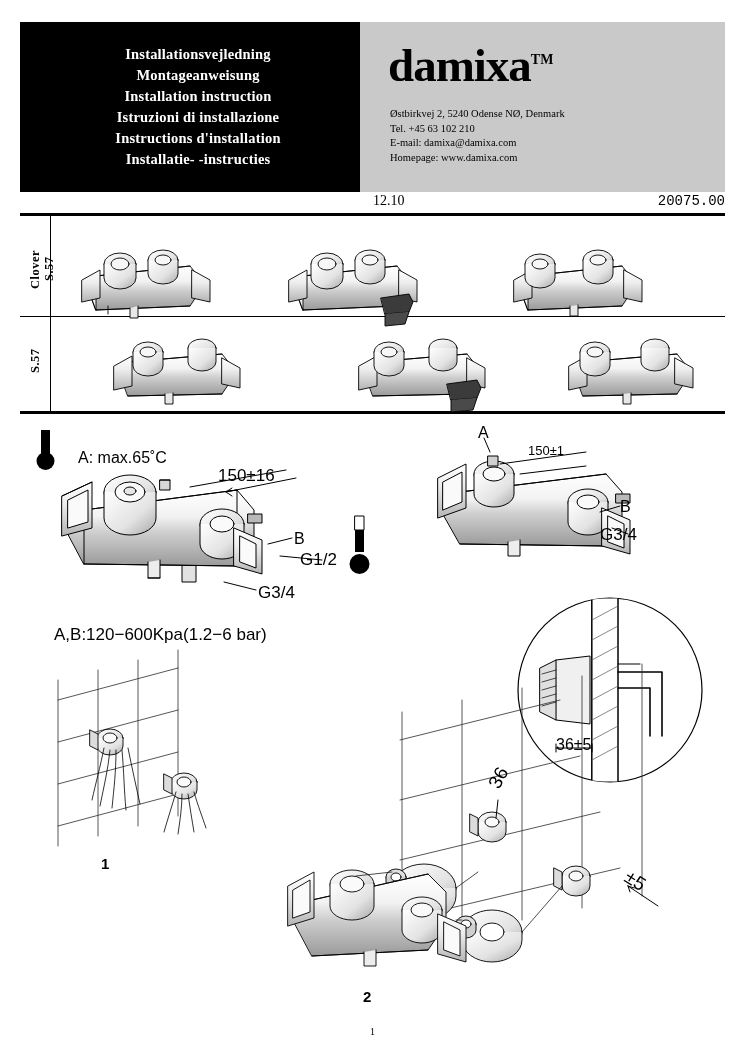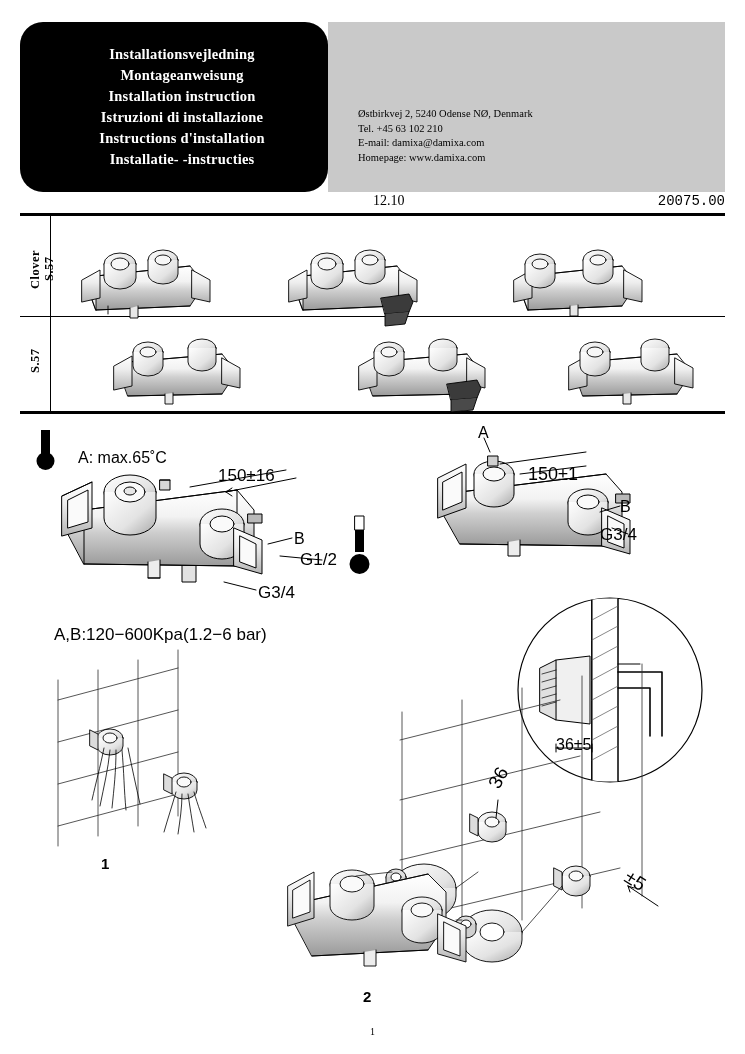--- a/index.html
+++ b/index.html
@@ -22,29 +22,28 @@
 
   
   .header {
     position: absolute;
     left: 20px; top: 22px;
     width: 705px;
     height: 170px;
     display: flex;
   }
   .header-left {
-    width: 308px;
+    width: 340px;
     background: #000000;
     color: #ffffff;
     padding: 8px 0 8px 16px;
     display: flex;
     flex-direction: column;
     align-items: center;
     justify-content: center;
-    border-radius: 23px;
   }
   .header-left .lang {
     font-weight: bold;
     font-size: 14.5px;
     line-height: 21px;
     text-align: center;
     letter-spacing: 0.2px;
   }
   .header-right {
     flex: 1;
@@ -135,20 +134,21 @@
   <div class="header">
     <div class="header-left">
       <div class="lang">Installationsvejledning</div>
       <div class="lang">Montageanweisung</div>
       <div class="lang">Installation instruction</div>
       <div class="lang">Istruzioni di installazione</div>
       <div class="lang">Instructions d'installation</div>
       <div class="lang">Installatie- -instructies</div>
     </div>
     <div class="header-right">
+      <div class="brand"><span>damixa</span><span class="tm">TM</span></div>
       <div class="addr">
         <div>Østbirkvej 2, 5240 Odense NØ, Denmark</div>
         <div>Tel. +45 63 102 210</div>
         <div>E-mail: damixa@damixa.com</div>
         <div>Homepage: www.damixa.com</div>
       </div>
     </div>
   </div>
 
   <div class="meta">
@@ -563,21 +563,21 @@
   <div class="txt" style="left:294px; top:530px; font-size:16px;">B</div>
 
   <div class="txt" style="left:300px; top:550px; font-size:17px;text-align:center;">G1/2</div>
 
   <div class="txt" style="left:258px; top:583px; font-size:17px;">G3/4</div>
 
   <div class="txt" style="left:54px; top:625px; font-size:17px;">A,B:120−600Kpa(1.2−6 bar)</div>
 
   <div class="txt" style="left:478px; top:424px; font-size:16px;">A</div>
 
-  <div class="txt" style="left:528px; top:464px; font-size:18px;">150±1</div>
+  <div class="txt" style="left:528px; top:443px; font-size:13px;">150±1</div>
 
   <div class="txt" style="left:620px; top:498px; font-size:16px;">B</div>
 
   <div class="txt" style="left:600px; top:525px; font-size:17px;">G3/4</div>
 
   <div class="txt" style="left:556px; top:736px; font-size:16px;">36±5</div>
 
   <div class="txt" style="left:484px; top:782px; font-size:19px; transform:rotate(-62deg); transform-origin:left top;">36</div>
 
   <div class="txt" style="left:632px; top:866px; font-size:19px; transform:rotate(32deg); transform-origin:left top;">±5</div>

